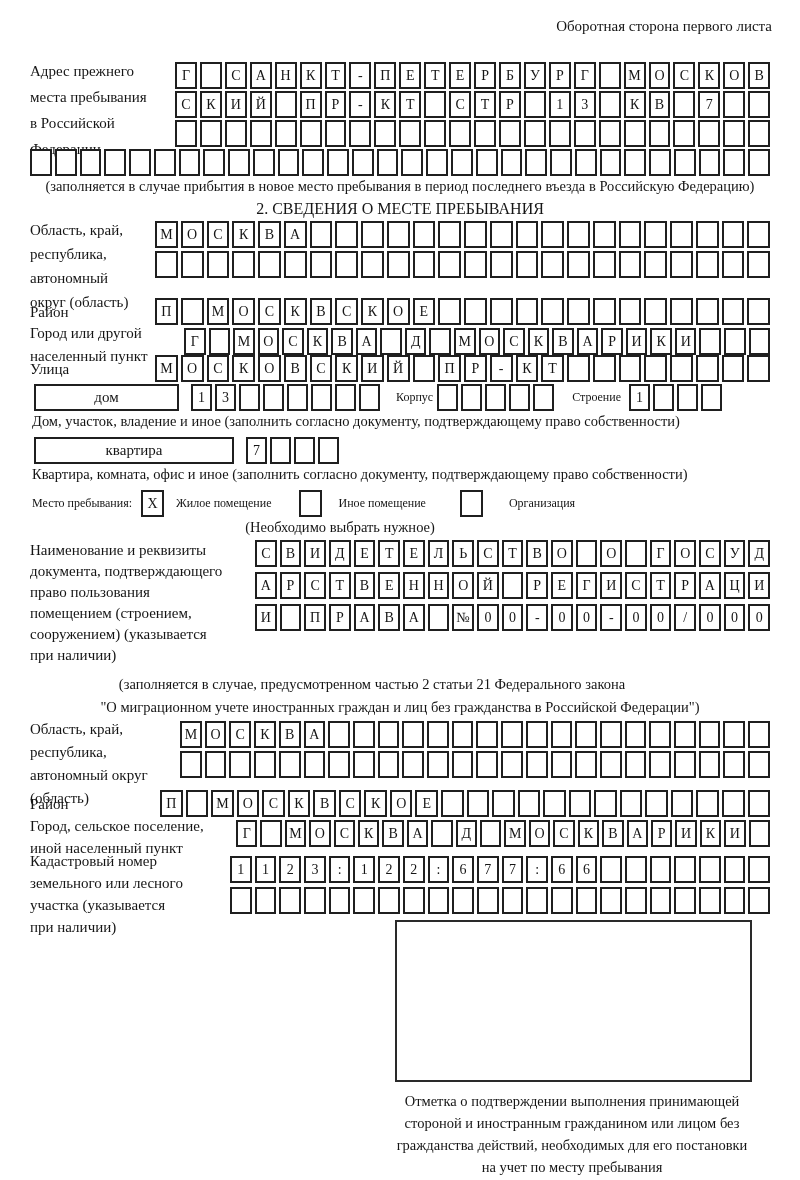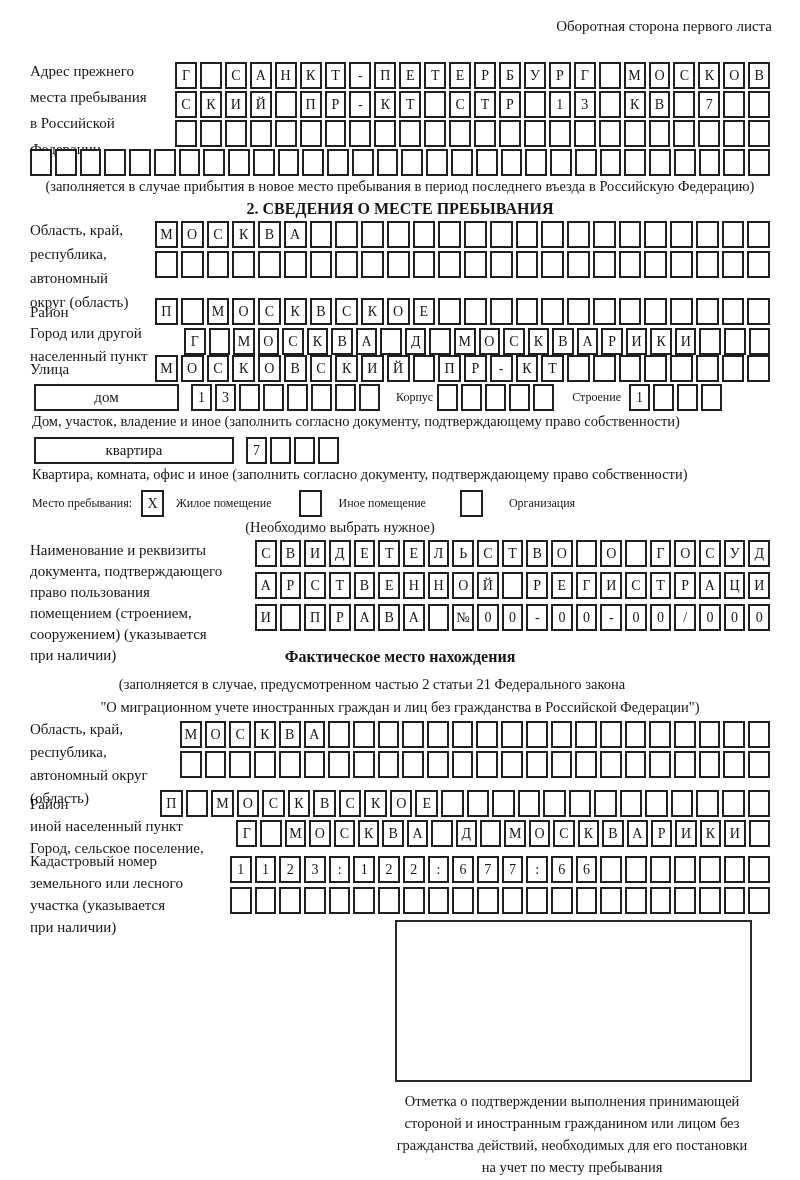--- a/index.html
+++ b/index.html
@@ -19,21 +19,21 @@
     font-size:14px;line-height:1;
   }
   .fixedcells .cell{flex:0 0 21px;}
   .widebox{
     box-sizing:border-box;border:2px solid #1f1f1f;height:27px;
     display:flex;align-items:center;justify-content:center;font-size:15px;
   }
   .inline-label{font-size:12px;white-space:nowrap;display:flex;align-items:center;}
   .note{font-size:14.5px;white-space:nowrap;}
   .center{text-align:center;}
-  .sec-title{font-weight:bold;font-size:16px;text-align:center;}
+  .sec-title{font-weight:normal;font-size:16px;text-align:center;}
   .checkbox{
     box-sizing:border-box;width:23px;height:27px;border:2px solid #1f1f1f;
     display:inline-flex;align-items:center;justify-content:center;font-size:14px;flex:0 0 23px;
   }
   .mestorow{display:flex;align-items:center;}
   .stamp-box{box-sizing:border-box;border:2px solid #2a2a2a;background:#fff;}
   .stamp-caption{font-size:14.5px;line-height:22px;text-align:center;}
   .hdr{font-size:15px;}
 </style>
 </head>
@@ -432,21 +432,20 @@
       <span class="cell">0</span>
       <span class="cell">-</span>
       <span class="cell">0</span>
       <span class="cell">0</span>
       <span class="cell">/</span>
       <span class="cell">0</span>
       <span class="cell">0</span>
       <span class="cell">0</span>
     </div>
 
-  <div class="abs sec-title" style="top:648px;left:0;width:800px;">Фактическое место нахождения</div>
   <div class="abs note center" style="top:676px;left:0;width:744px;">(заполняется в случае, предусмотренном частью 2 статьи 21 Федерального закона</div>
   <div class="abs note center" style="top:699px;left:0;width:800px;">"О миграционном учете иностранных граждан и лиц без гражданства в Российской Федерации")</div>
 
   <div class="abs lbl" style="top:718px;left:30px;line-height:23px;">
       <div>Область, край,</div>
       <div>республика,</div>
       <div>автономный округ</div>
       <div>(область)</div>
     </div>
   <div class="abs cellrow" style="top:721px;left:180px;right:30px;">
@@ -524,22 +523,22 @@
       <span class="cell"></span>
       <span class="cell"></span>
       <span class="cell"></span>
       <span class="cell"></span>
       <span class="cell"></span>
       <span class="cell"></span>
       <span class="cell"></span>
     </div>
 
   <div class="abs lbl" style="top:815px;left:30px;line-height:22px;">
+      <div>Город, сельское поселение,</div>
       <div>иной населенный пункт</div>
-      <div>Город, сельское поселение,</div>
     </div>
   <div class="abs cellrow" style="top:820px;left:236px;right:30px;">
       <span class="cell">Г</span>
       <span class="cell"></span>
       <span class="cell">М</span>
       <span class="cell">О</span>
       <span class="cell">С</span>
       <span class="cell">К</span>
       <span class="cell">В</span>
       <span class="cell">А</span>

